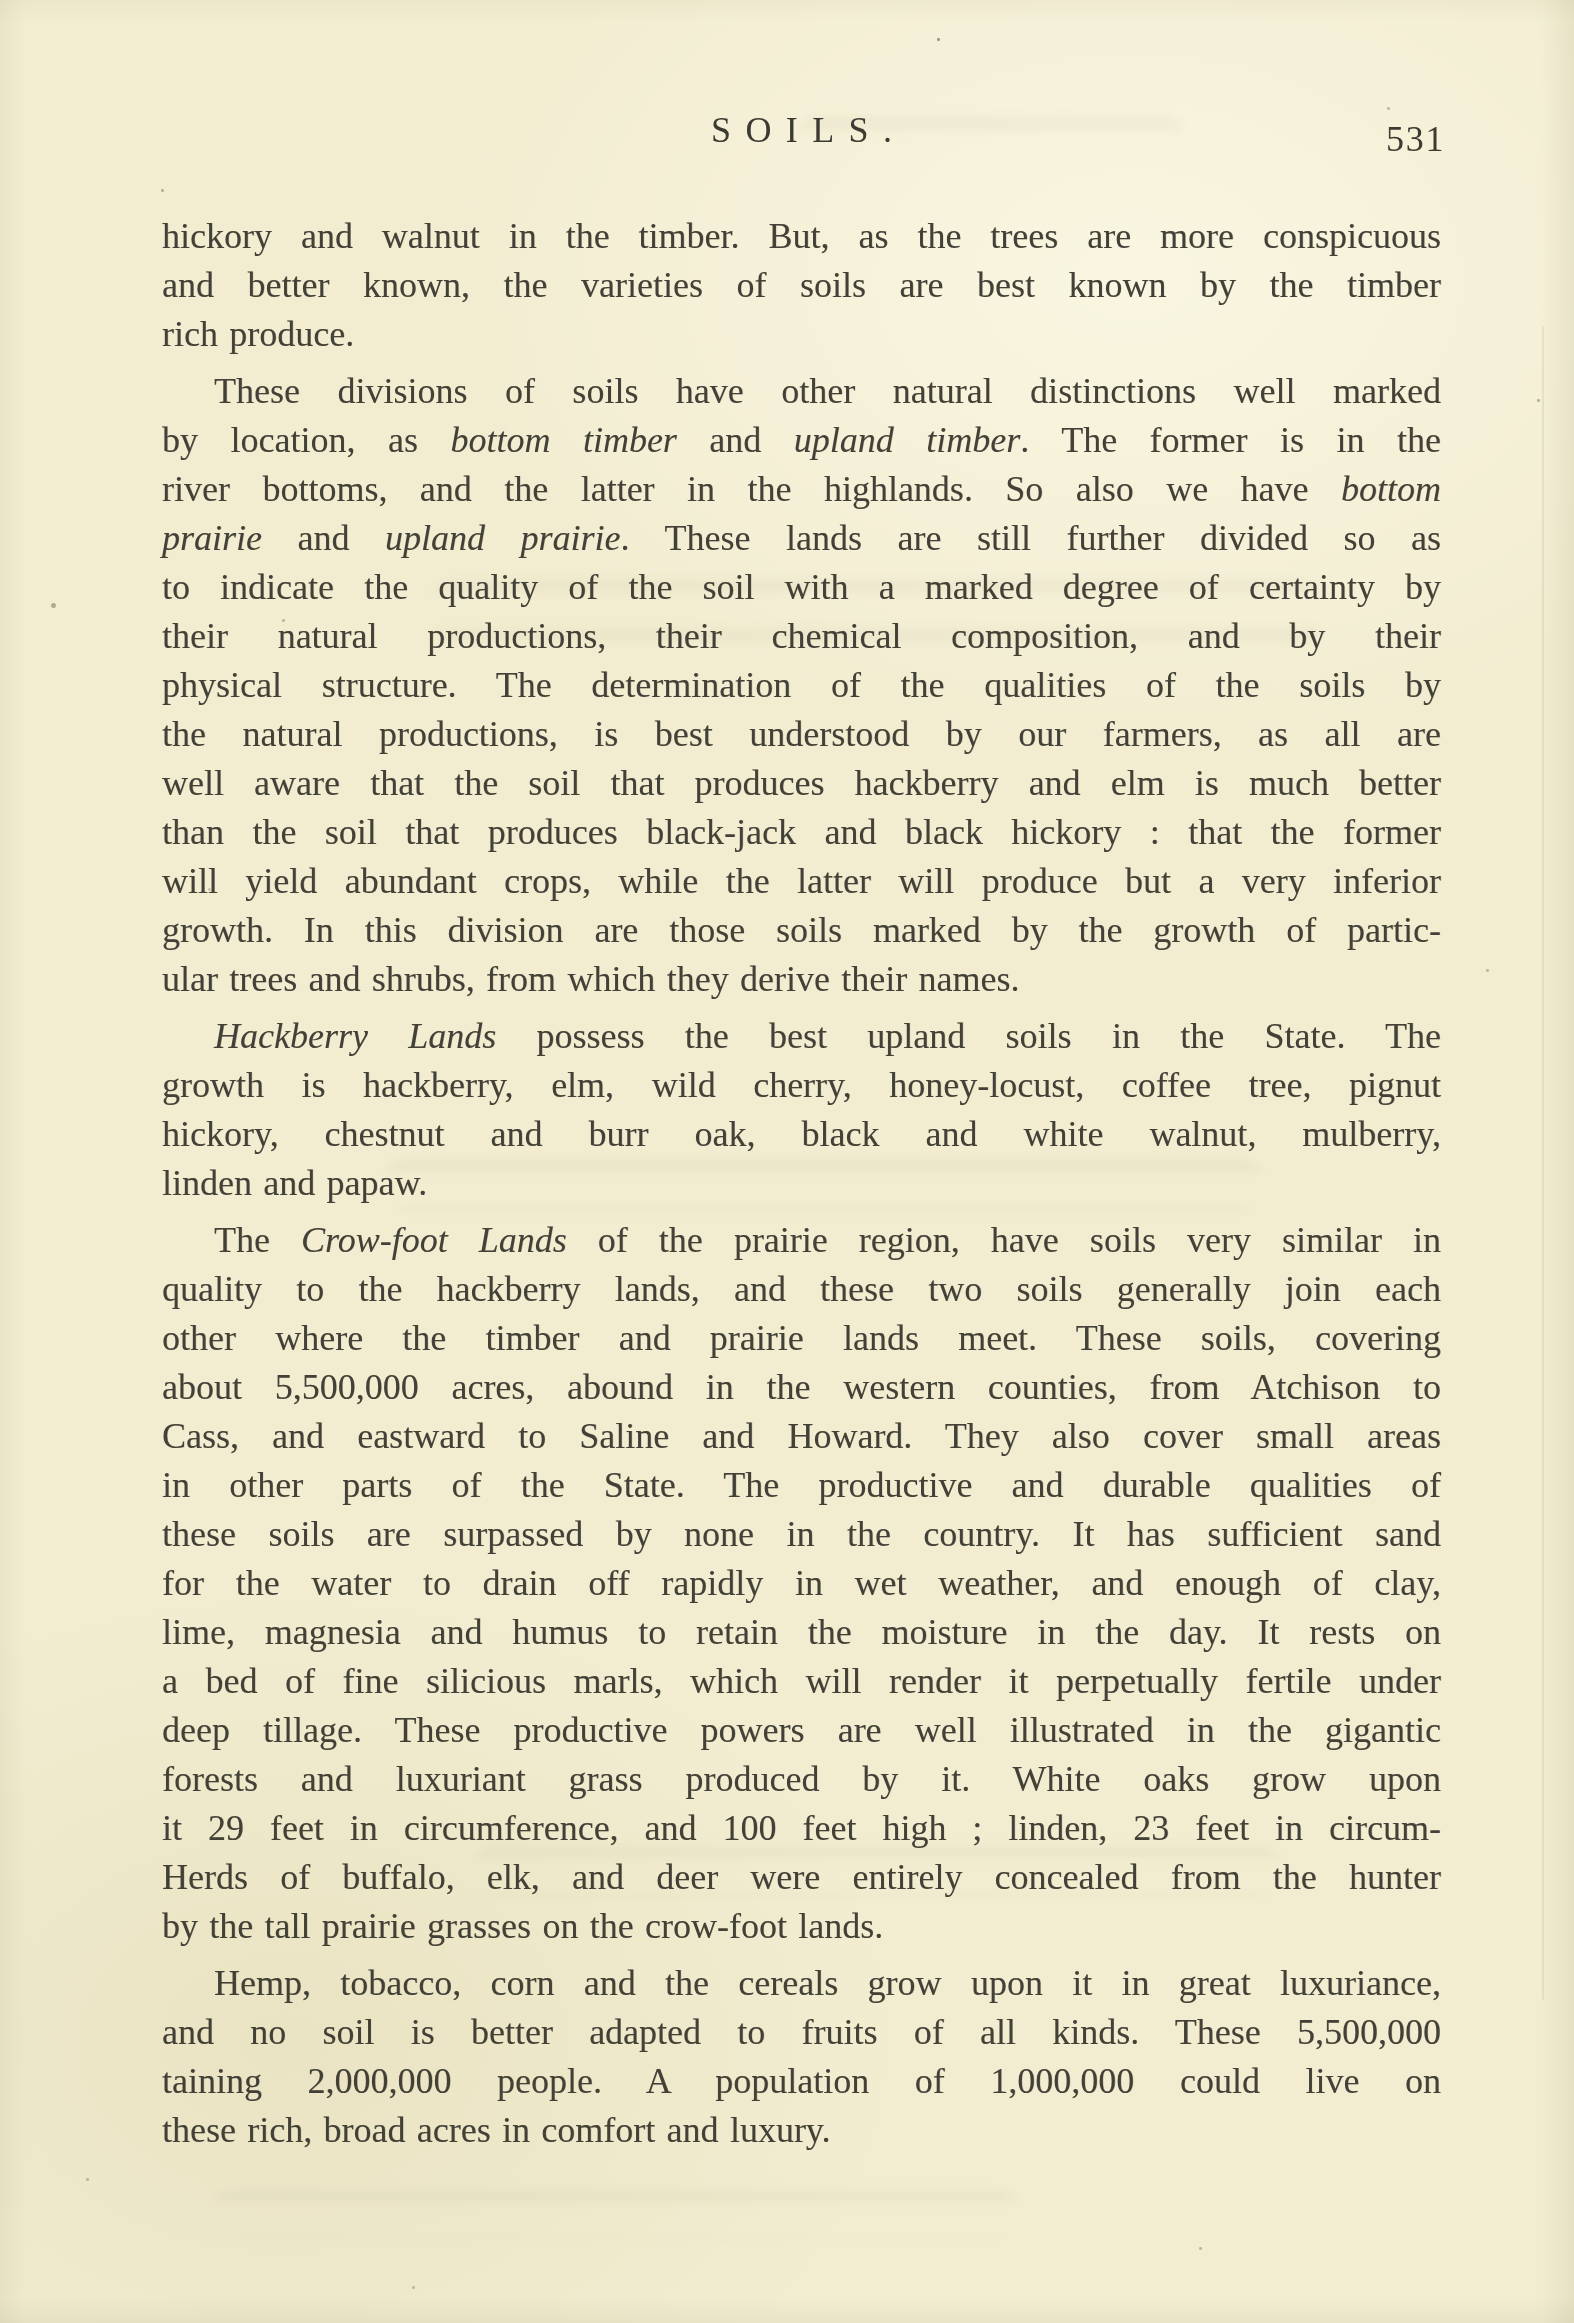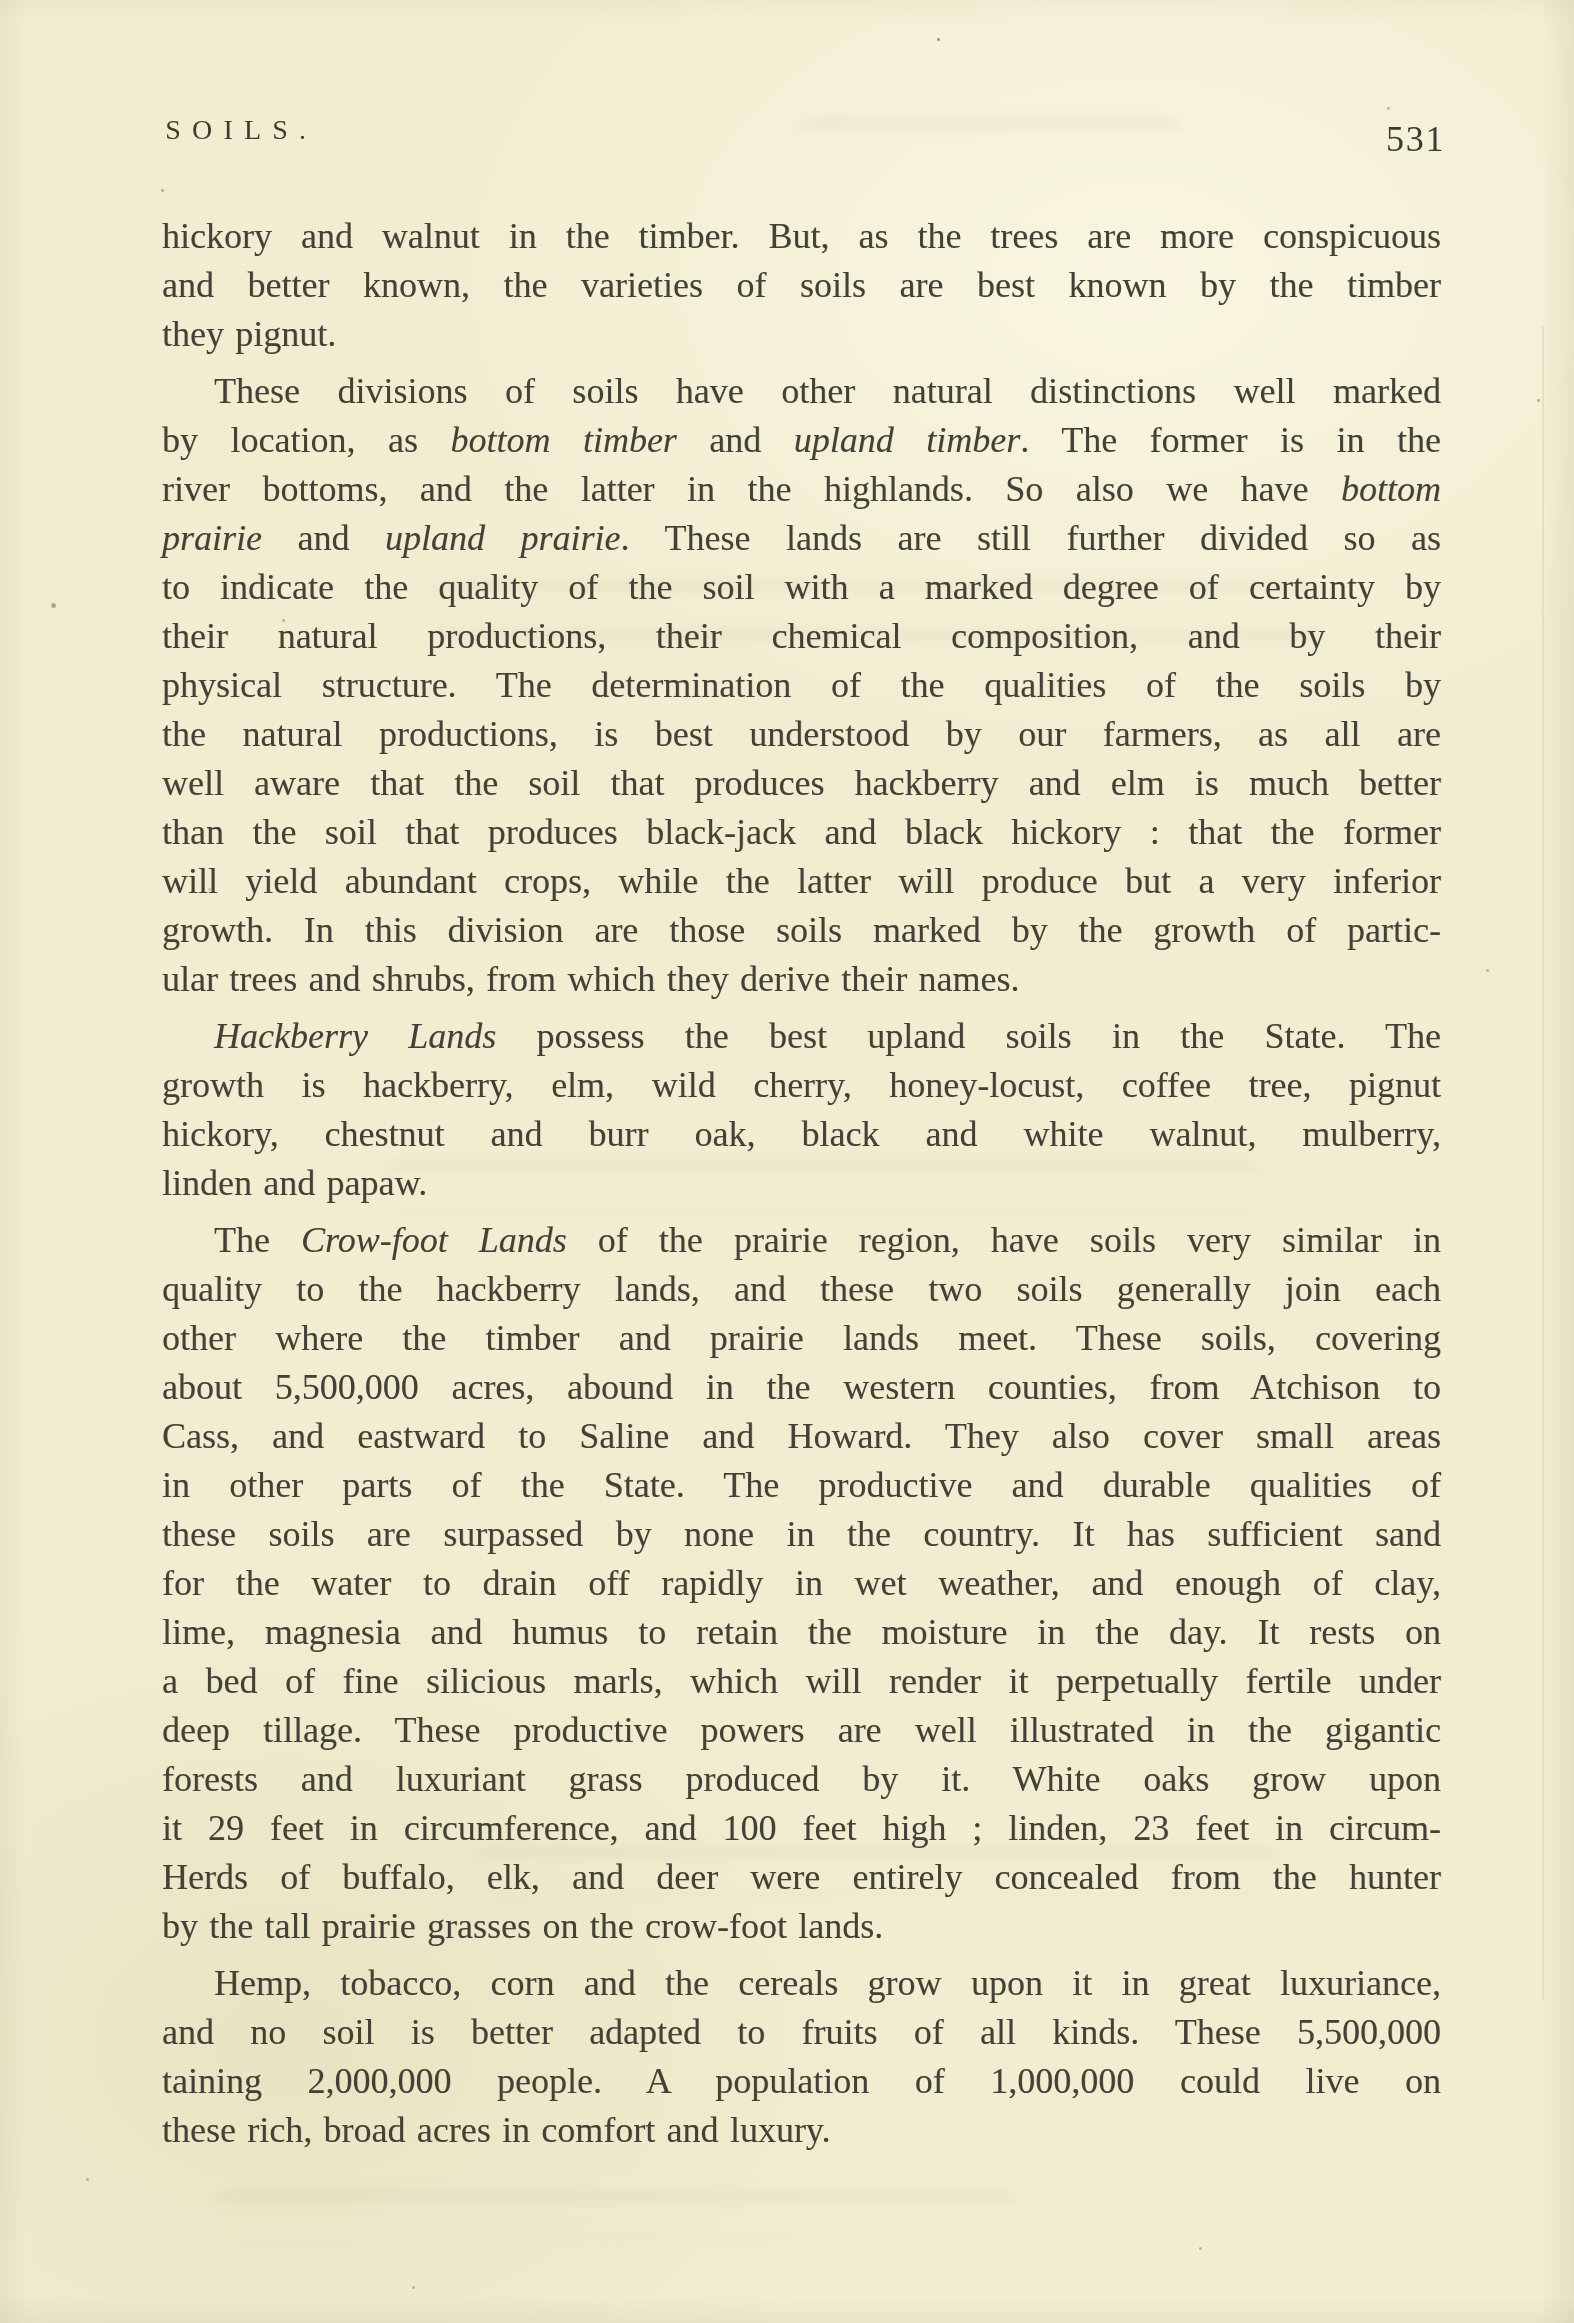--- a/index.html
+++ b/index.html
@@ -63,22 +63,22 @@
       208px 888px 0 0 rgba(70,64,48,0.22),
       1031px 1485px 0 0 rgba(70,64,48,0.22),
       86px 2178px 0 0 rgba(70,64,48,0.30),
       1199px 2247px 0 0 rgba(70,64,48,0.30),
       412px 2286px 0 0 rgba(70,64,48,0.28);
   }
   header {
     position: absolute; left: 154px; top: 101px; width: 1295px; height: 58px;
   }
   .title {
-    position: absolute; left: 0; right: 0; 
-    font-size: 28px; letter-spacing: 0.40em; text-indent: 0.40em;
+    position: absolute; left: 0; right: 0; text-align: center;
+    font-size: 36px; letter-spacing: 0.40em; text-indent: 0.40em;
     line-height: 58px; color: rgba(50,48,40,0.95);
   }
   .folio {
     position: absolute; right: 3.6px; top: 11px;
     font-size: 36px; line-height: 54px; letter-spacing: 1.8px;
     color: rgba(50,48,40,0.95);
   }
   #text-block {
     position: absolute; left: 154px; top: 204px; width: 1295px;
     font-size: 36px; line-height: 49px;
@@ -109,21 +109,21 @@
 
   <header>
     <span class="title">SOILS.</span>
     <span class="folio">531</span>
   </header>
 
   <main id="text-block">
       <div class="paragraph">
         <div class="line"><span>hickory and walnut in the timber. But, as the trees are more conspicuous</span></div>
         <div class="line"><span>and better known, the varieties of soils are best known by the timber</span></div>
-        <div class="line end"><span>they pignut.</span></div>
+        <div class="line end"><span>rich produce.</span></div>
       </div>
       <div class="paragraph">
         <div class="line indent"><span>These divisions of soils have other natural distinctions well marked</span></div>
         <div class="line"><span>by location, as </span><em>bottom timber</em><span> and </span><em>upland timber</em><span>. The former is in the</span></div>
         <div class="line"><span>river bottoms, and the latter in the highlands. So also we have </span><em>bottom</em></div>
         <div class="line"><em>prairie</em><span> and </span><em>upland prairie</em><span>. These lands are still further divided so as</span></div>
         <div class="line"><span>to indicate the quality of the soil with a marked degree of certainty by</span></div>
         <div class="line"><span>their natural productions, their chemical composition, and by their</span></div>
         <div class="line"><span>physical structure. The determination of the qualities of the soils by</span></div>
         <div class="line"><span>the natural productions, is best understood by our farmers, as all are</span></div>

